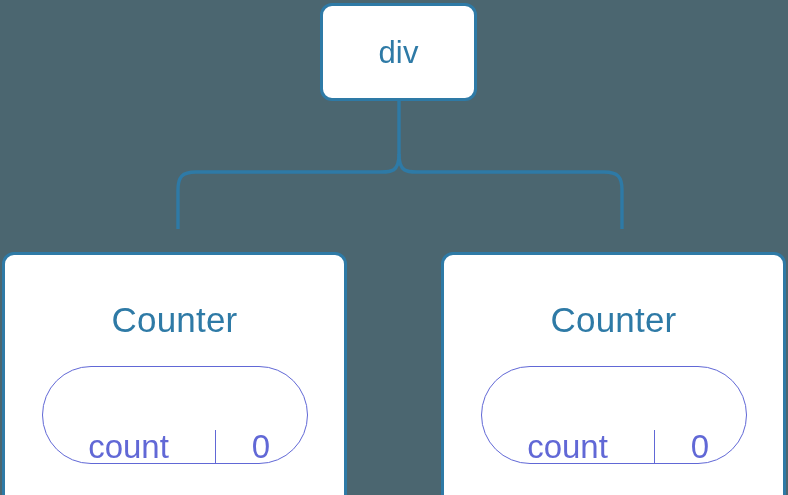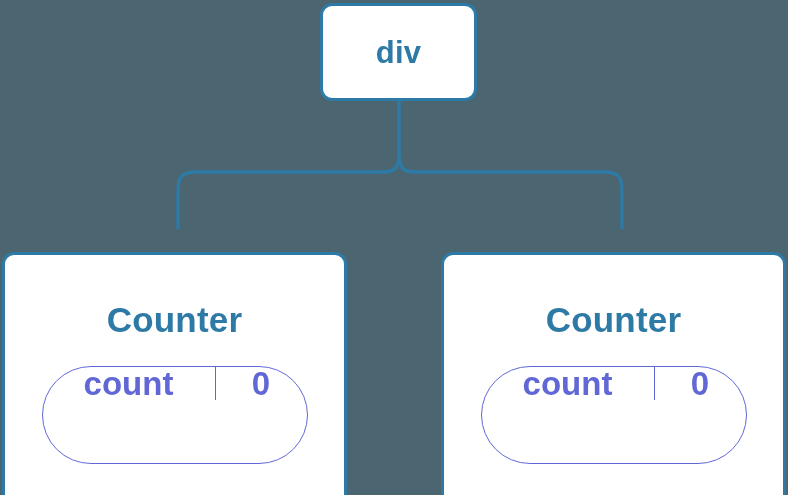--- a/index.html
+++ b/index.html
@@ -11,21 +11,20 @@
     height: 495px;
     overflow: hidden;
     font-family: "Liberation Sans", sans-serif;
   }
   #canvas {
     position: relative;
     width: 788px;
     height: 495px;
     background: #4b6670;
     overflow: hidden;
-    font-weight: bold;
   }
   #connectors {
     position: absolute;
     left: 0;
     top: 0;
     width: 788px;
     height: 495px;
     pointer-events: none;
   }
 
@@ -79,21 +78,21 @@
   
   .state-pill {
     position: relative;
     margin-top: 29px;
     width: 266px;
     height: 98px;
     box-sizing: border-box;
     border: 1.7px solid #6168d6;
     border-radius: 49px;
     display: flex;
-    align-items: flex-start;
+    align-items: flex-end;
     background: #ffffff;
   }
   .state-key {
     flex: 0 0 173px;
     display: flex;
     align-items: center;
     justify-content: center;
     box-sizing: border-box;
     border-right: 1.7px solid #6168d6;
     font-size: 33px;

